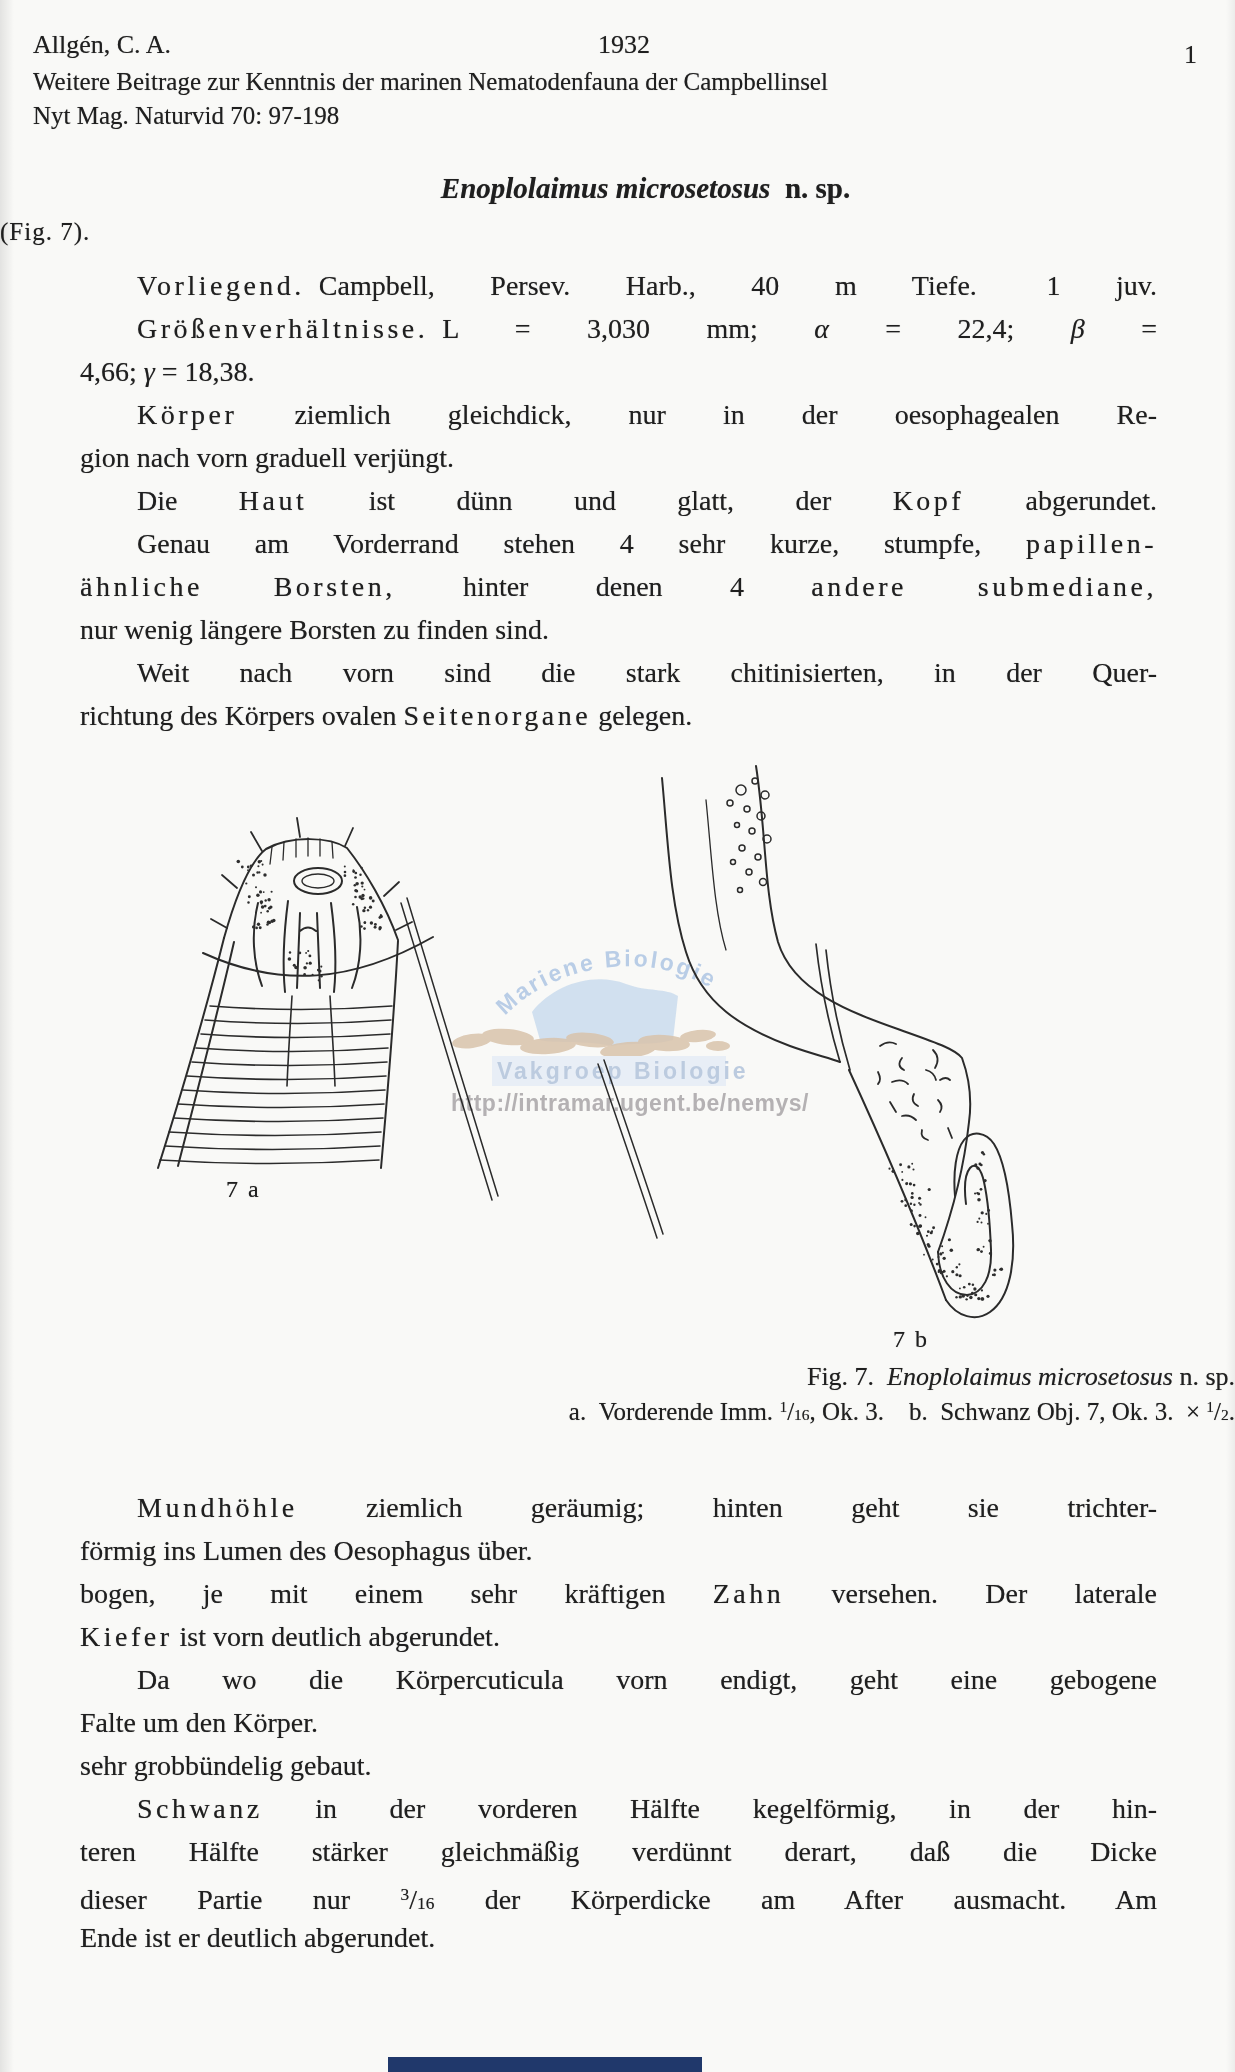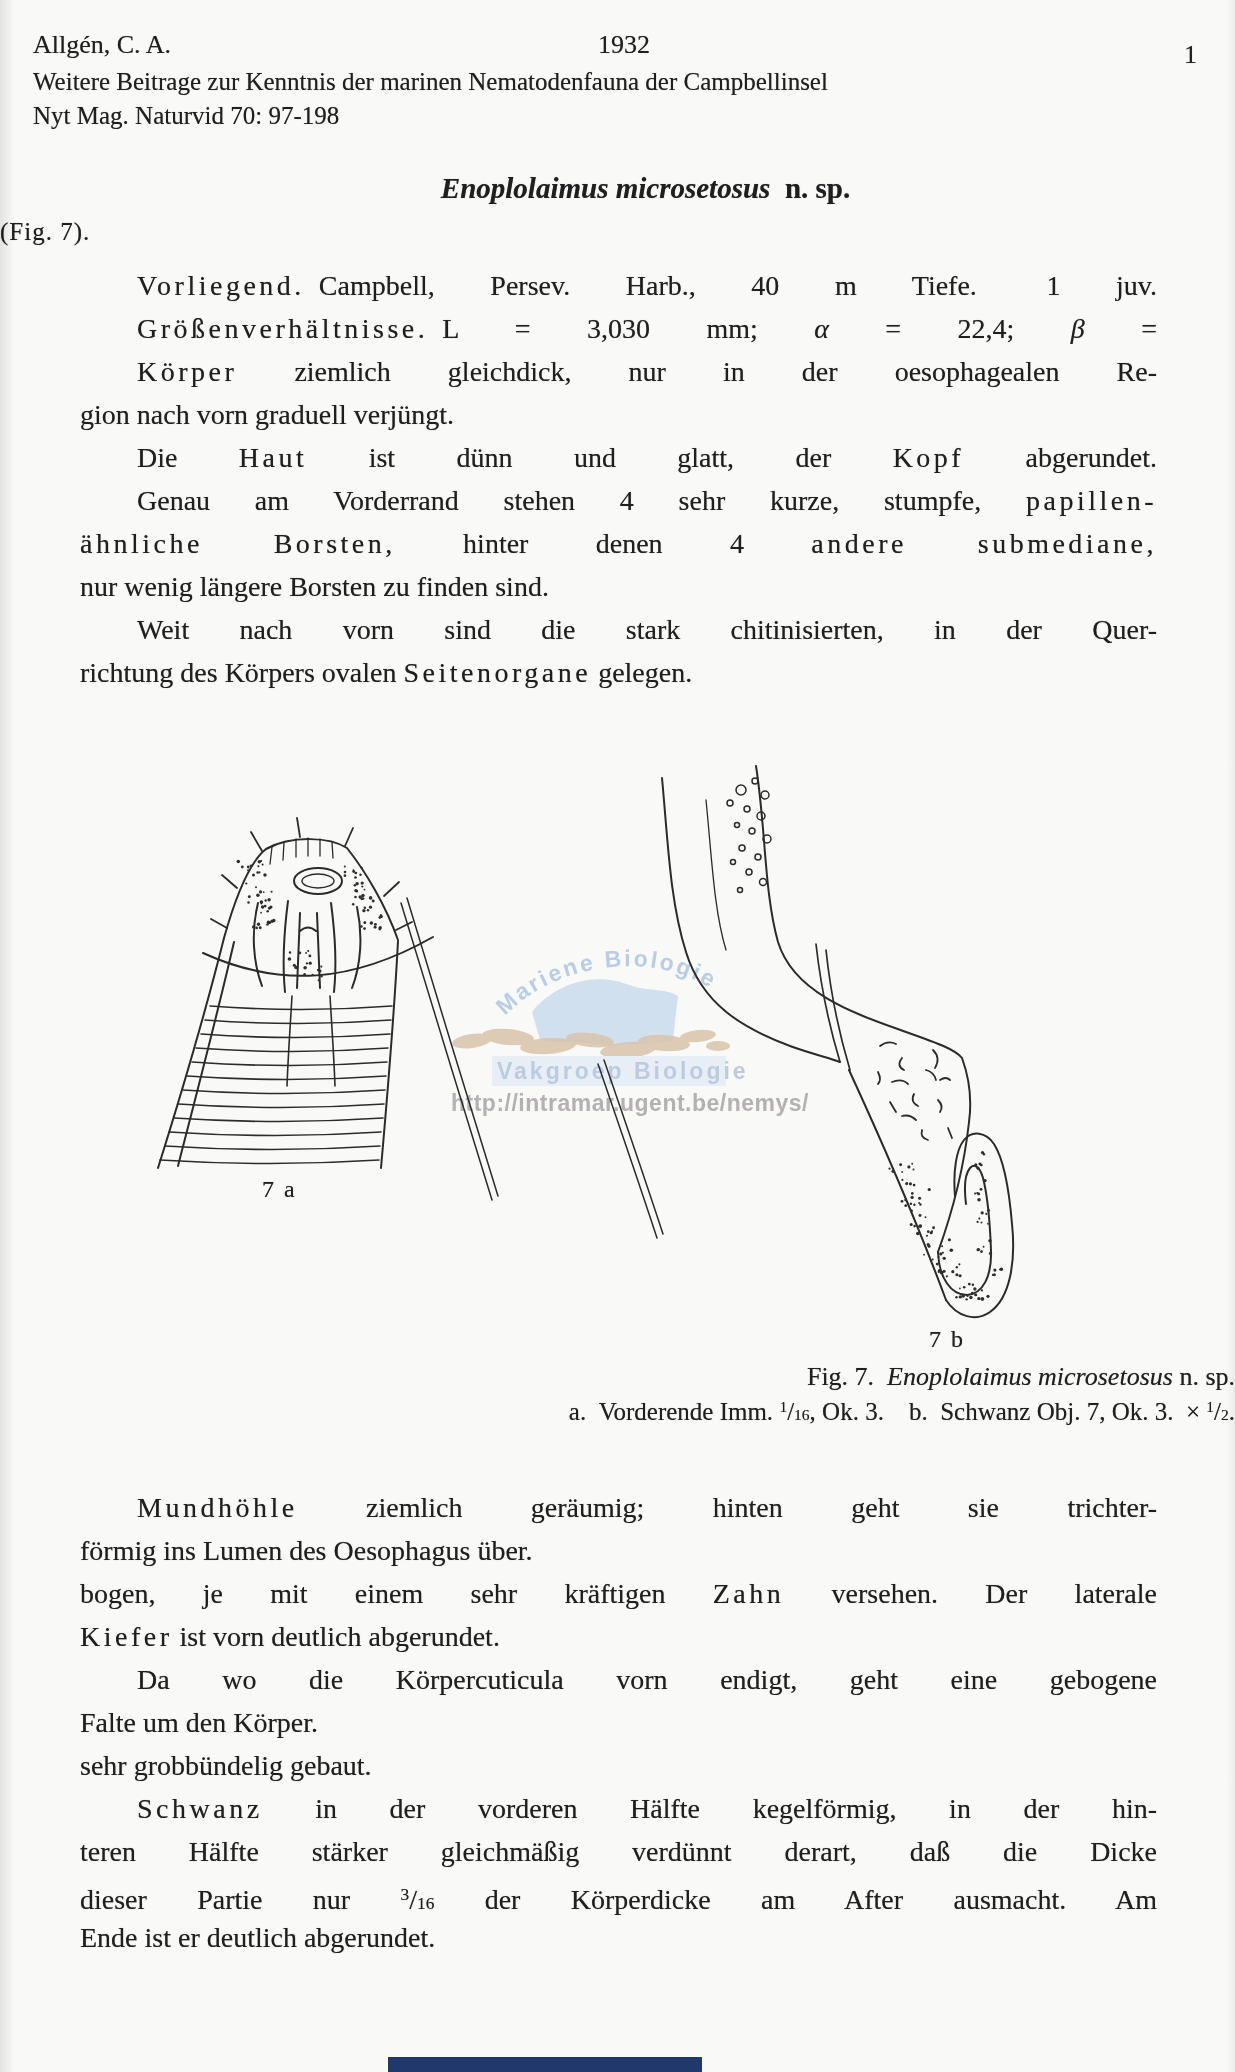--- a/index.html
+++ b/index.html
@@ -20,21 +20,21 @@
   .tline.last{text-align-last:left;}
   .tline.ind{padding-left:57px;}
   .s-sp{letter-spacing:.125em;}
   .s-it{font-style:italic;}
   .s-b{font-weight:bold;}
   .s-bit{font-weight:bold;font-style:italic;}
   .s-sup{font-size:.62em;vertical-align:.5em;}
   .s-sm{font-size:.62em;}
   .caption{left:0;width:1235px;text-align:right;font-size:26px;}
   .cap2{font-size:25px;}
-  .figlabel{font-size:24px;letter-spacing:2px;margin-left:36px;}
+  .figlabel{font-size:24px;letter-spacing:2px;}
   #fig-svg{position:absolute;left:0;top:0;z-index:1;}
   .wm-arc{font-family:"Liberation Sans","DejaVu Sans",sans-serif;font-size:23px;font-weight:bold;letter-spacing:2.5px;}
   .wm-band{font-family:"Liberation Sans","DejaVu Sans",sans-serif;font-size:23px;font-weight:bold;letter-spacing:3px;}
   .wm-url{font-family:"Liberation Sans","DejaVu Sans",sans-serif;font-size:23px;font-weight:bold;letter-spacing:.5px;}
 </style>
 </head>
 <body>
 
 <div class="page">
 
@@ -326,20 +326,21 @@
   <div class="abs ink hdr" style="left:1184px;top:40px;">1</div>
   <div class="abs ink hdr-small" style="left:33px;top:68px;">Weitere Beitrage zur Kenntnis der marinen Nematodenfauna der Campbellinsel</div>
   <div class="abs ink hdr-small" style="left:33px;top:102px;">Nyt Mag. Naturvid 70: 97-198</div>
 
   <div class="abs ink heading" style="top:172px;"><span class="s-bit">Enoplolaimus microsetosus</span><span class="s-b"> n. sp.</span></div>
   <div class="abs ink figref" style="top:218px;">(Fig. 7).</div>
 
   <div class="abs ink block" style="top:264px;">
       <div class="tline ind"><span class="s-sp">Vorliegend.</span><span> Campbell, Persev. Harb., 40 m Tiefe.  1 juv.</span></div>
       <div class="tline ind"><span class="s-sp">Größenverhältnisse.</span><span> L = 3,030 mm; </span><span class="s-it">α</span><span> = 22,4; </span><span class="s-it">β</span><span> =</span></div>
+      <div class="tline last"><span>4,66; </span><span class="s-it">γ</span><span> = 18,38.</span></div>
       <div class="tline ind"><span class="s-sp">Körper</span><span> ziemlich gleichdick, nur in der oesophagealen Re-</span></div>
       <div class="tline last"><span>gion nach vorn graduell verjüngt.</span></div>
       <div class="tline ind"><span>Die </span><span class="s-sp">Haut</span><span> ist dünn und glatt, der </span><span class="s-sp">Kopf</span><span> abgerundet.</span></div>
       <div class="tline ind"><span>Genau am Vorderrand stehen 4 sehr kurze, stumpfe, </span><span class="s-sp">papillen-</span></div>
       <div class="tline"><span class="s-sp">ähnliche Borsten,</span><span> hinter denen 4 </span><span class="s-sp">andere submediane,</span></div>
       <div class="tline last"><span>nur wenig längere Borsten zu finden sind.</span></div>
       <div class="tline ind"><span>Weit nach vorn sind die stark chitinisierten, in der Quer-</span></div>
       <div class="tline last"><span>richtung des Körpers ovalen </span><span class="s-sp">Seitenorgane</span><span> gelegen.</span></div>
     </div>
 

